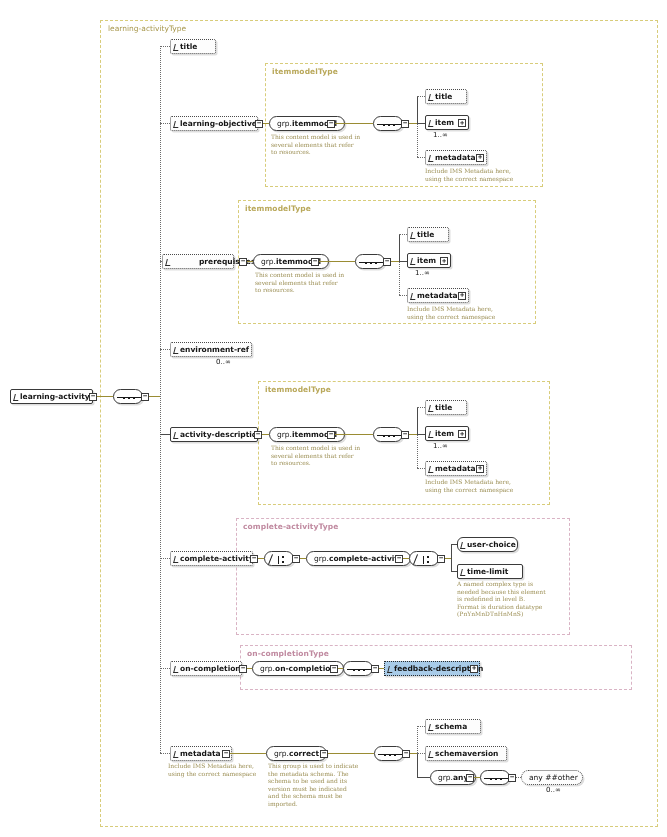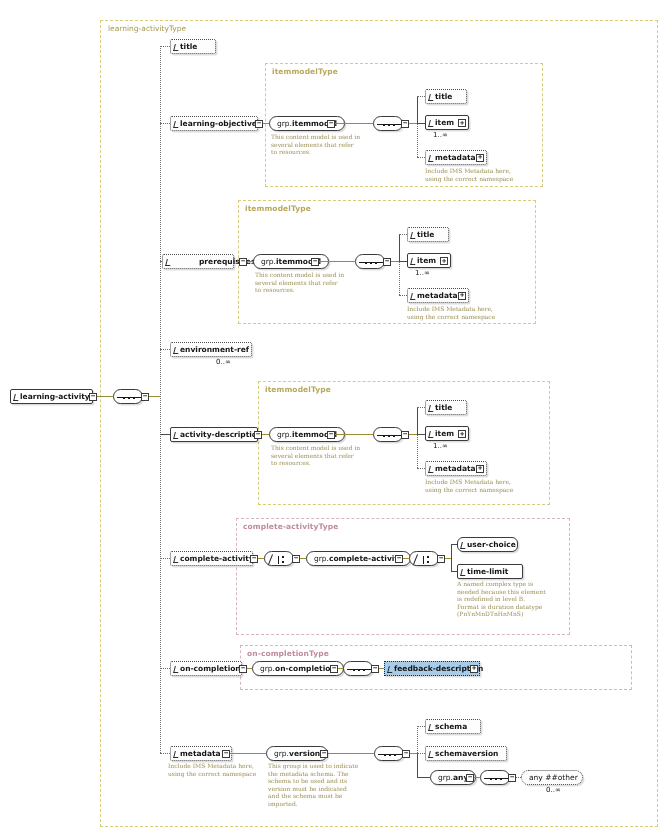--- a/index.html
+++ b/index.html
@@ -462,21 +462,21 @@
   <div class="pm" style="left:222px;top:749.5px;">
       <i>−</i>
     </div>
   <div class="anno" style="left:168px;top:762px;width:115px;">Include IMS Metadata here,
 using the correct namespace</div>
 
   <div class="ln h" style="left:230px;top:753px;width:36px;"></div>
 
   <div class="grp" style="left:266px;top:746px;">
     <span>grp.</span>
-      <b>version</b>
+      <b>correct</b>
   </div>
   <div class="pm" style="left:320px;top:749.5px;">
       <i>−</i>
     </div>
   <div class="anno" style="left:268px;top:762px;width:105px;">This group is used to indicate
 the metadata schema. The
 schema to be used and its
 version must be indicated
 and the schema must be
 imported.</div>

